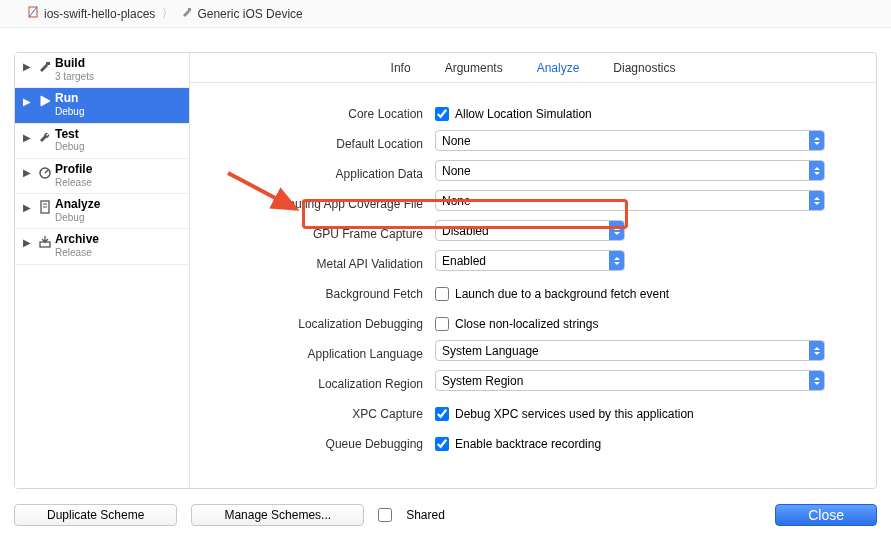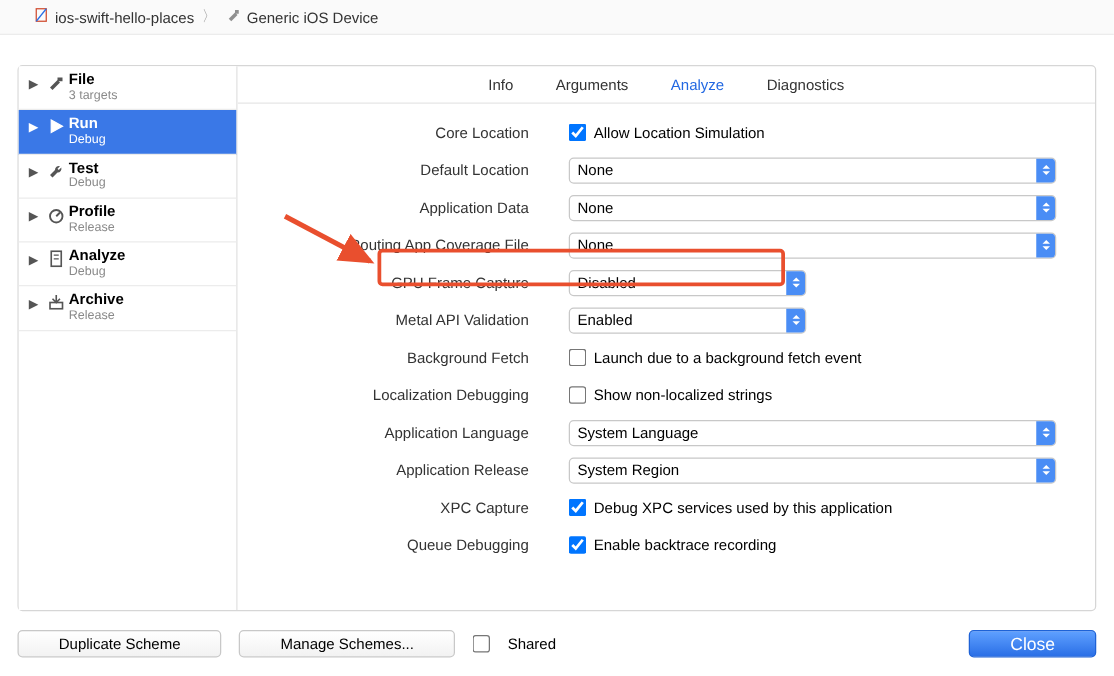--- a/index.html
+++ b/index.html
@@ -28,21 +28,21 @@
   .sbitem .title { font-size: 12px; font-weight: 600; }
   .sbitem .sub { font-size: 10px; color: #8a8a8a; }
   .sbitem.selected { background: #3a78e7; }
   .sbitem.selected .title, .sbitem.selected .sub, .sbitem.selected .arrow { color: #fff; }
   .sbitem.selected .icon svg * { stroke: #fff; fill: #fff; }
   .content { flex: 1; overflow: auto; }
   .tabs { height: 30px; display: flex; align-items: center; justify-content: center; gap: 34px; font-size: 12px; border-bottom: 1px solid #e6e6e6; }
   .tab { color: #333; cursor: default; }
   .tab.active { color: #2268e2; }
   .form { padding: 8px 20px 8px 20px; }
-  .row { display: flex; align-items: center; min-height: 30px; gap: 20px; }
+  .row { display: flex; align-items: flex-end; min-height: 30px; }
   .lbl { width: 225px; text-align: right; font-size: 12px; color: #333; padding-right: 12px; }
   .ctrl { flex: 1; display: flex; align-items: center; gap: 6px; }
   .select {
     height: 21px; border: 1px solid #c8c8c8; border-radius: 4px; font-size: 12px;
     padding: 4px 6px; background: #fff; display: flex; align-items: center; position: relative;
   }
   .select .caret {
     width: 15px; height: 19px; position: absolute; right: 0; top: 0;
     background: #4a8df5; border-radius: 0 3px 3px 0;
     display: flex; flex-direction: column; align-items: center; justify-content: center;
@@ -106,21 +106,21 @@
 
       <div class="sbitem">
         <span class="arrow">▶</span>
         <span class="icon">
           <svg width="16" height="16">
               <path d="M3 12 L9 6 L11 8 L5 14 Z" fill="#555"></path>
               <rect x="9" y="4" width="4" height="3" fill="#555"></rect>
             </svg>
         </span>
         <span class="txt">
-          <span class="title">File</span>
+          <span class="title">Build</span>
           <span class="sub">3 targets</span>
         </span>
       </div>
 
       <div class="sbitem selected">
         <span class="arrow">▶</span>
         <span class="icon">
           <svg width="16" height="16">
               <polygon points="4,3 13,8 4,13" fill="#fff"></polygon>
             </svg>
@@ -262,36 +262,36 @@
           <div class="ctrl">
             <input type="checkbox" style="">
             <span class="cklbl">Launch due to a background fetch event</span>
           </div>
         </div>
 
         <div class="row">
           <div class="lbl">Localization Debugging</div>
           <div class="ctrl">
             <input type="checkbox" style="">
-            <span class="cklbl">Show non-localized strings</span>
+            <span class="cklbl">Close non-localized strings</span>
           </div>
         </div>
 
         <div class="row">
           <div class="lbl">Application Language</div>
           <div class="ctrl">
             <div class="select sel-md">
               <span>System Language</span>
                 <span class="caret"></span>
             </div>
           </div>
         </div>
 
         <div class="row">
-          <div class="lbl">Application Release</div>
+          <div class="lbl">Localization Region</div>
           <div class="ctrl">
             <div class="select sel-md">
               <span>System Region</span>
                 <span class="caret"></span>
             </div>
           </div>
         </div>
 
         <div class="row">
           <div class="lbl">XPC Capture</div>

